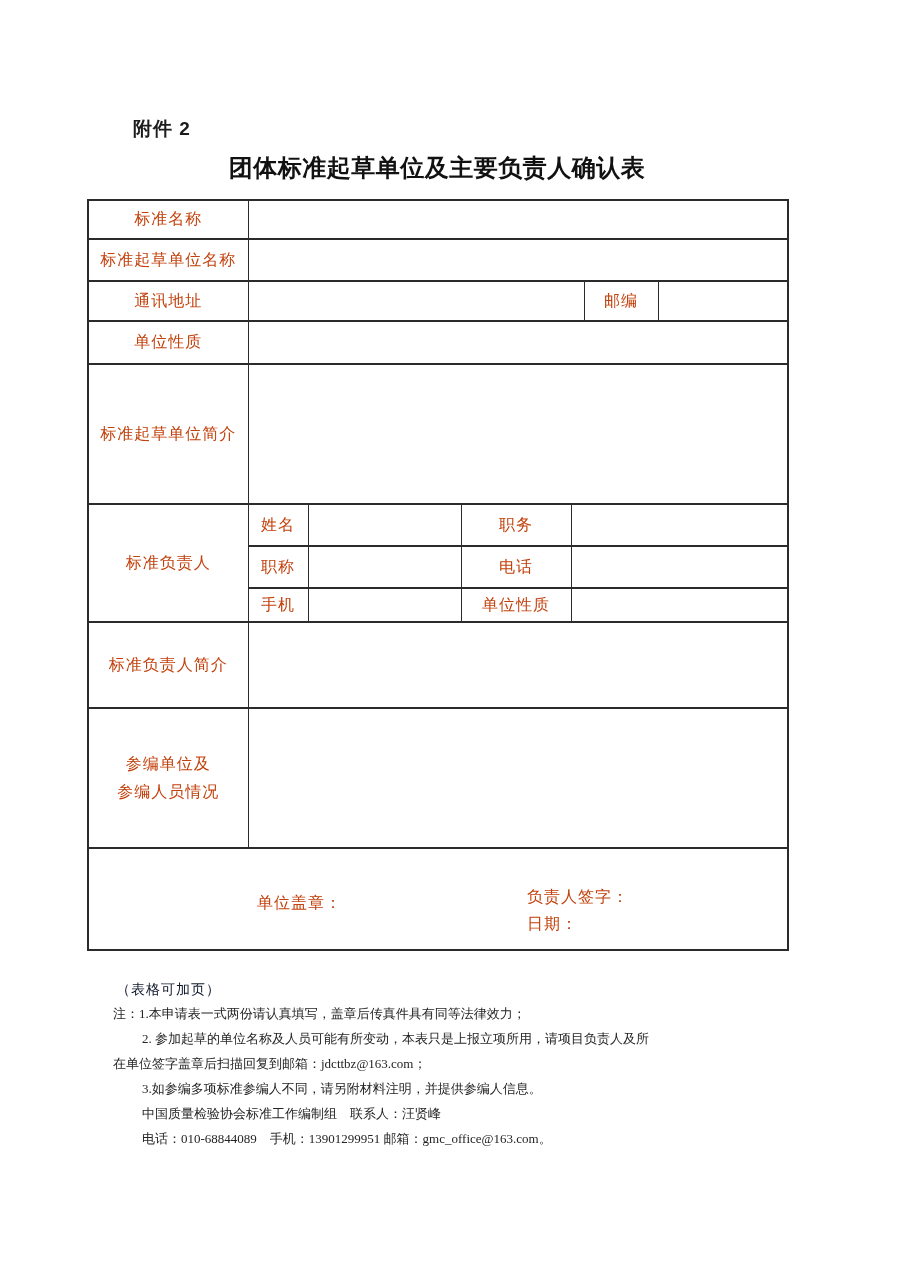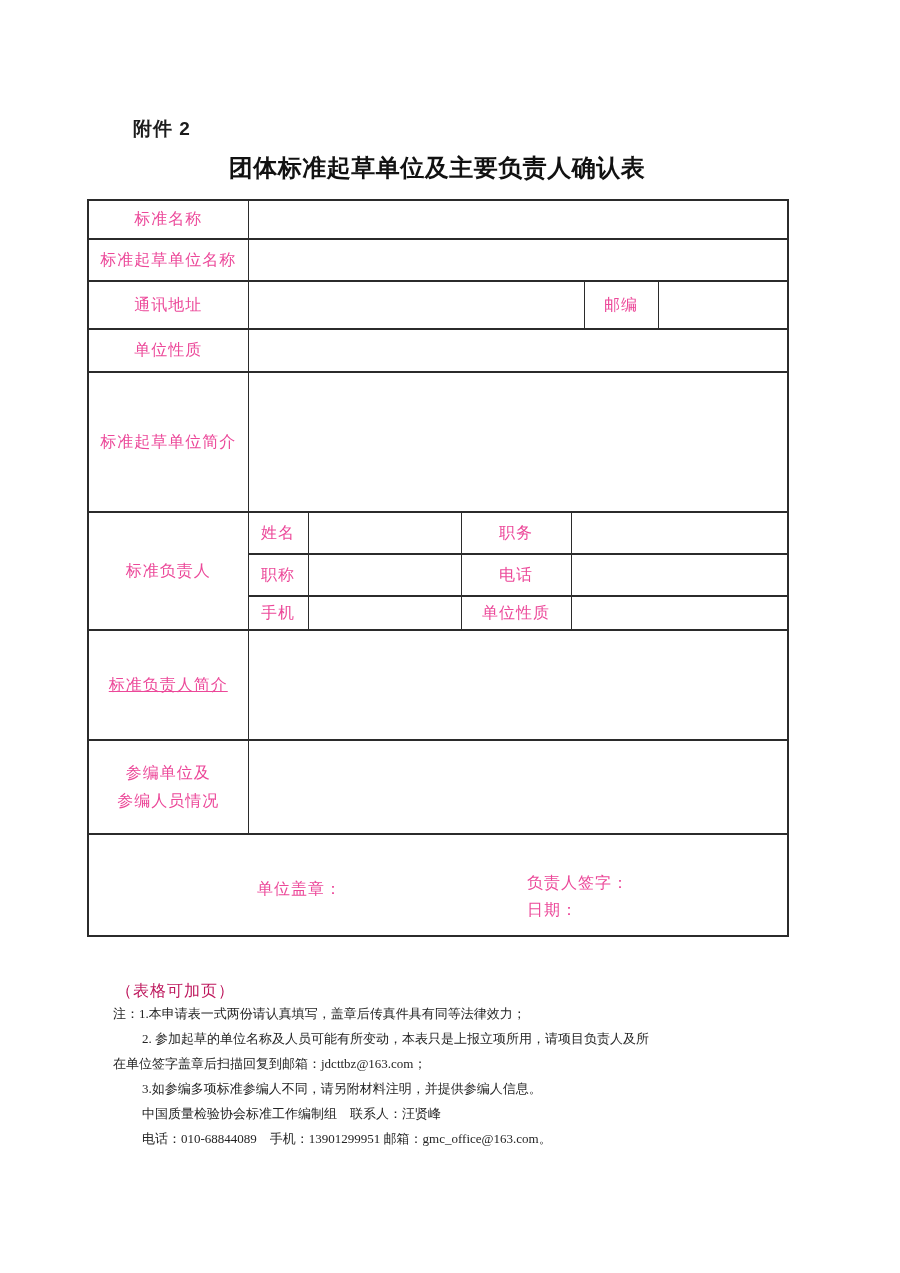--- a/index.html
+++ b/index.html
@@ -44,37 +44,37 @@
     width: 700px;
     border-collapse: collapse;
     table-layout: fixed;
     border: 2px solid #2b2b2b;
   }
   table.form td {
     border: 1px solid #2b2b2b;
     border-top-width: 2px;
     border-bottom-width: 2px;
     font-size: 16px;
-    color: #ec4899;
+    color: #c2410c;
     letter-spacing: 1px;
     vertical-align: middle;
     overflow: hidden;
   }
   td.lab { text-align: center; }
   td.val { background: #ffffff; }
   .r1  td { height: 39px; }
   .r2  td { height: 42px; }
-  .r3  td { height: 48px; }
+  .r3  td { height: 40px; }
   .r4  td { height: 43px; }
   .r5  td { height: 140px; }
   .r6  td { height: 42px; }
   .r7  td { height: 42px; }
   .r8  td { height: 34px; }
-  .r9  td { height: 110px; text-decoration: underline; }
-  .r10 td { height: 94px; }
+  .r9  td { height: 86px; }
+  .r10 td { height: 140px; }
   .r11 td { height: 102px; }
   .two-line { line-height: 28px; }
   td.sigcell { position: relative; }
   .seal {
     position: absolute;
     left: 168px;
     top: 44px;
     font-size: 16px;
     letter-spacing: 1px;
   }
@@ -83,23 +83,23 @@
     left: 438px;
     top: 34px;
     font-size: 16px;
     line-height: 27px;
     letter-spacing: 1px;
   }
   .footnote {
     position: absolute;
     left: 116px;
     top: 981px;
-    font-size: 16px;
-    letter-spacing: 1px;
-    color: #be185d;
+    font-size: 14px;
+    letter-spacing: 1px;
+    color: #0f172a;
   }
   .notes {
     position: absolute;
     left: 113px;
     top: 1001px;
     width: 690px;
     font-size: 13px;
     line-height: 25px;
     color: #242424;
   }

